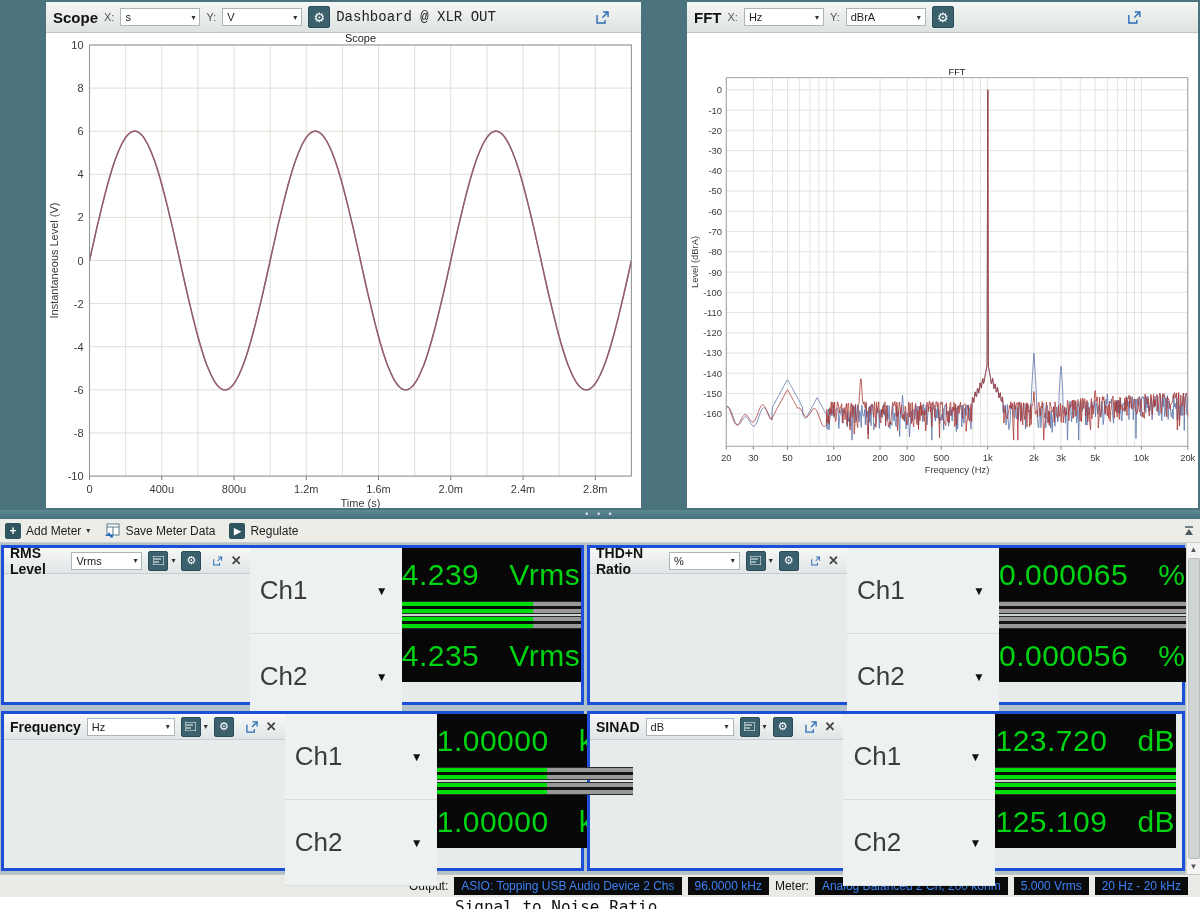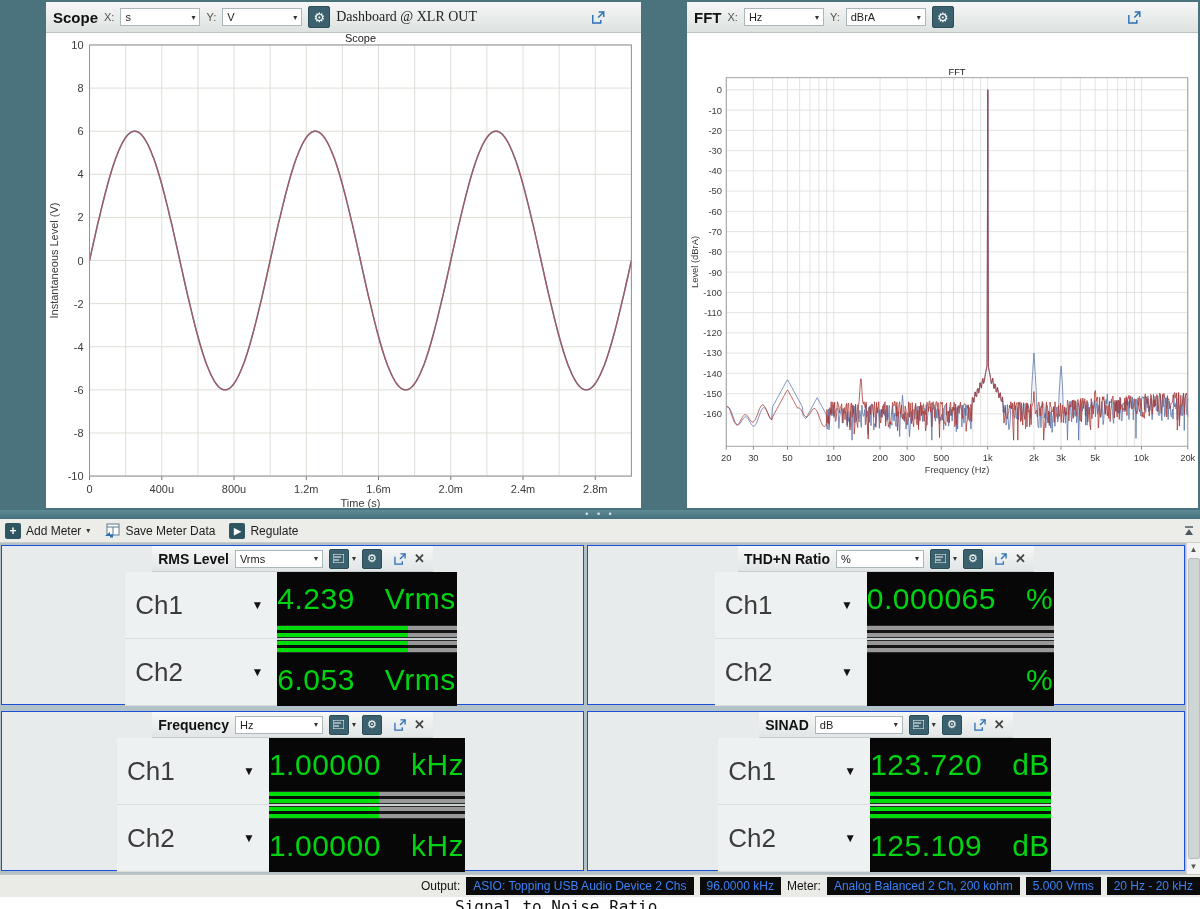--- a/index.html
+++ b/index.html
@@ -14,42 +14,42 @@
   .phead{height:30px;flex:0 0 30px;background:linear-gradient(#f5f7f6,#dde2e1);
          border-bottom:1px solid #bcc3c3;display:flex;align-items:center;padding:0 7px;gap:6px;}
   .ptitle{font-weight:bold;font-size:15px;color:#111;}
   .axlab{font-size:11px;color:#555;}
   .combo{background:#fff;border:1px solid #abb6ba;height:18px;box-sizing:border-box;
          display:inline-flex;align-items:center;justify-content:space-between;
          padding:0 4px;font-size:11px;width:80px;color:#222;}
   .car{font-size:8px;color:#333;}
   .tealbtn{width:20px;height:20px;flex:0 0 auto;background:#3a616d;color:#fff;display:inline-flex;
            align-items:center;justify-content:center;font-size:13px;border:1px solid #2b4d57;border-radius:2px;}
-  .dash{font-family:Liberation Serif, serif;font-size:14px;color:#222;text-align:right;}
+  .dash{font-family:Liberation Mono, monospace;font-size:14px;color:#222;text-align:right;}
   .spacer{flex:1;}
   .xclose{font-size:13px;color:#444;font-weight:bold;padding:0 2px;}
   .chart-panel svg{flex:1;display:block;}
   svg text{font-family:"Liberation Sans",sans-serif;}
   .tick{font-size:11px;fill:#3a3a3a;}
   .ctitle{font-size:11px;fill:#222;}
 
   
   .splitter{height:9px;background:linear-gradient(#5d8a95,#44707b);display:flex;align-items:center;justify-content:center;}
   .splitter span{color:#d6e2e5;font-size:9px;letter-spacing:3px;line-height:5px;}
   .toolbar{height:23px;background:#ecece8;border-bottom:1px solid #cdcdc8;display:flex;align-items:center;
            padding:0 5px;gap:14px;font-size:12px;color:#1d1d1d;}
   .tbtn{display:flex;align-items:center;gap:5px;}
   .ticon{width:16px;height:16px;background:#2f5561;color:#fff;font-size:12px;display:flex;
          align-items:center;justify-content:center;border-radius:2px;font-weight:bold;}
   .ticon.play{font-size:9px;}
 
   
   .meters{height:331px;background:#b3c2c8;position:relative;box-sizing:border-box;padding:2px 0 0 1px;}
   .mgrid{display:grid;grid-template-columns:583px 598px;grid-auto-rows:160px;gap:6px 3px;}
-  .meter{background:#e7ebeb;border:1px solid #1d4ed8;box-sizing:border-box;display:flex;flex-direction:column;align-items:center;}
+  .meter{background:#e7ebeb;border:3px solid #1d4ed8;box-sizing:border-box;display:flex;}
   .mhead{height:25px;flex:0 0 25px;background:linear-gradient(#f7f8f8,#e1e5e5);border-bottom:1px solid #c6cdce;
          display:flex;align-items:center;gap:6px;padding:0 6px;}
   .mtitle{font-weight:bold;font-size:14px;color:#111;}
   .mhead .combo{width:88px;}
   .sqbtn{width:18px;height:18px;background:#3a616d;border:1px solid #2b4d57;border-radius:2px;
          display:inline-flex;align-items:center;justify-content:center;color:#fff;font-size:11px;flex:0 0 auto;}
   .minicar{font-size:8px;color:#333;margin-left:-3px;}
   .mbody{display:flex;height:172px;}
   .chcol{width:152px;flex:0 0 152px;display:flex;flex-direction:column;background:#eef1f1;}
   .chrow{flex:1;display:flex;align-items:center;justify-content:space-between;
@@ -65,21 +65,21 @@
        background:linear-gradient(to bottom,#989898 0%,#989898 32%,#141414 32%,#141414 62%,#989898 62%,#989898 100%);}
   .fill{position:absolute;top:0;bottom:0;left:0;
        background:linear-gradient(to bottom,#00dc0a 0%,#00dc0a 32%,#0a0a0a 32%,#0a0a0a 62%,#00dc0a 62%,#00dc0a 100%);}
   .vscroll{position:absolute;right:0;top:0;width:14px;height:100%;background:#f3f3f3;border-left:1px solid #d5d5d5;
            display:flex;flex-direction:column;align-items:center;box-sizing:border-box;}
   .varrow{font-size:8px;color:#555;height:14px;line-height:14px;}
   .vthumb{flex:1;width:10px;background:#cfd4d5;border:1px solid #b8bdbe;border-radius:2px;margin:1px 0;}
 
   
   .statusbar{height:22px;background:#eaeae7;border-top:1px solid #c6c6c2;display:flex;align-items:center;
-             justify-content:flex-end;gap:6px;padding-right:0;font-size:12px;color:#111;}
+             justify-content:flex-end;gap:6px;padding-right:12px;font-size:12px;color:#111;}
   .badge{background:#0b0b0b;color:#3b82f6;padding:2px 7px;font-size:12px;white-space:nowrap;}
   .bottom{height:14px;background:#fff;position:relative;}
   .caption{position:absolute;left:455px;top:0;font-family:"DejaVu Sans Mono",monospace;font-size:16px;color:#111;}
 </style>
 </head>
 <body>
 
 <div class="top">
 
   <div class="chart-panel scope">
@@ -369,21 +369,21 @@
           </div>
           <div class="mbars">
             <div class="bar">
                 <div class="fill" style="width: 73%;"></div>
               </div>
             <div class="bar">
                 <div class="fill" style="width: 73%;"></div>
               </div>
           </div>
           <div class="display">
-            <span class="dval">6.053</span>
+            <span class="dval">4.235</span>
             <span class="dunit">Vrms</span>
           </div>
         </div>
       </div>
     </div>
 
     <div class="meter">
       <div class="mhead">
         <span class="mtitle">THD+N Ratio</span>
         <span class="combo">
@@ -427,20 +427,21 @@
           </div>
           <div class="mbars">
             <div class="bar">
                 <div class="fill" style="width: 0%;"></div>
               </div>
             <div class="bar">
                 <div class="fill" style="width: 0%;"></div>
               </div>
           </div>
           <div class="display">
+            <span class="dval">0.000056</span>
             <span class="dunit">%</span>
           </div>
         </div>
       </div>
     </div>
 
     <div class="meter">
       <div class="mhead">
         <span class="mtitle">Frequency</span>
         <span class="combo">

